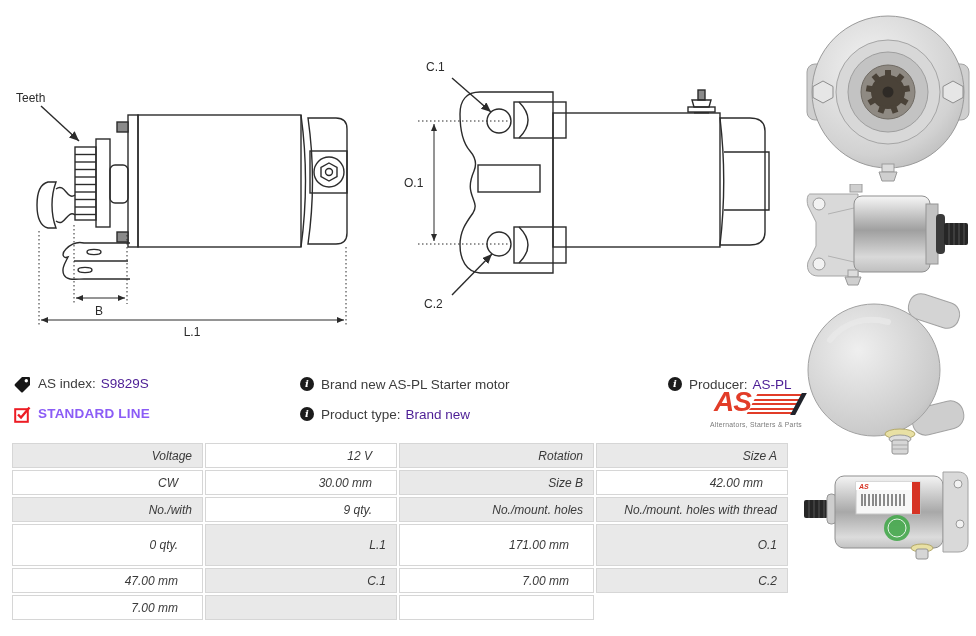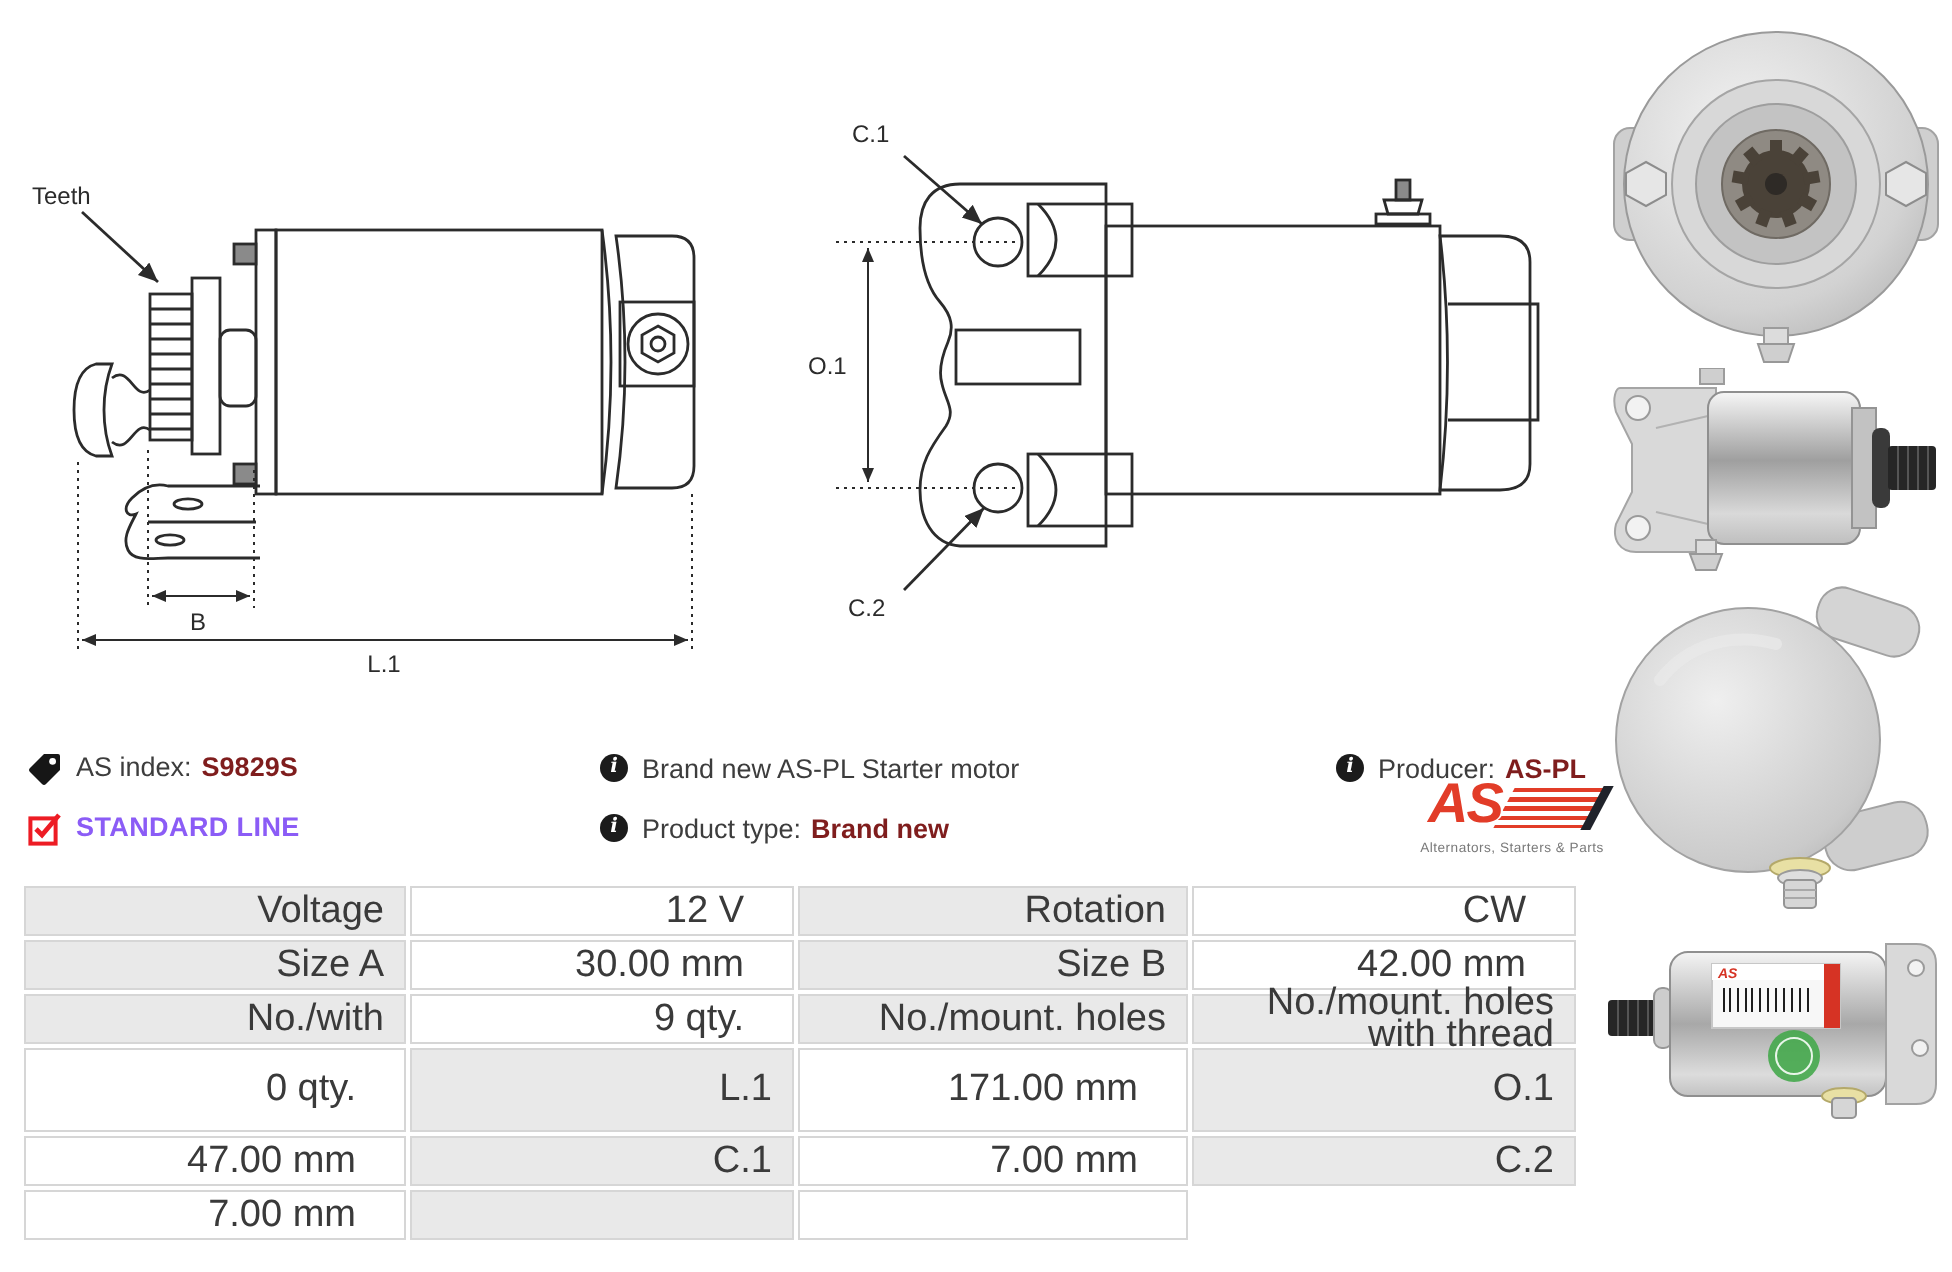--- a/index.html
+++ b/index.html
@@ -2,41 +2,41 @@
 <html><head>
 <meta charset="utf-8">
 <style>
   * { margin:0; padding:0; box-sizing:border-box; }
   html,body { background:#ffffff; }
   body { width:976px; height:636px; position:relative; font-family:"Liberation Sans",sans-serif; color:#3a3a3a; overflow:hidden; }
   .abs { position:absolute; }
 
   
   .info-item { position:absolute; display:flex; align-items:flex-start; font-size:13.5px; color:#3d3d3d; white-space:nowrap; }
-  .info-item .bold { font-weight:bold; color:#7f1d1d; margin-left:5px; }
+  .info-item .bold { font-weight:normal; color:#4c1d95; margin-left:5px; }
   .info-icon { display:inline-block; width:14px; height:14px; border-radius:50%; background:#1b1b1b; color:#fff;
                font-family:"DejaVu Serif",serif; font-weight:bold; font-style:italic; font-size:10px; line-height:14px;
                text-align:center; margin-right:7px; flex:0 0 auto; }
   .red-line { color:#8b5cf6; font-weight:bold; letter-spacing:.2px; }
   .icon-svg { margin-right:7px; flex:0 0 auto; display:block; }
 
   
   .as-logo { position:absolute; left:700px; top:390px; width:112px; text-align:center; }
   .as-logo .mark { position:relative; height:28px; }
   .as-logo .stripes { position:absolute; left:52px; top:4px; width:46px; height:20px; transform:skewX(-28deg);
                       background:repeating-linear-gradient(to bottom,#e23c28 0 2.2px,#ffffff 2.2px 4.6px); }
   .as-logo .stripe-end { position:absolute; left:96px; top:3px; width:5px; height:22px; transform:skewX(-28deg); background:#20232b; }
   .as-logo .as-text { position:absolute; left:14px; top:-4px; font-style:italic; font-weight:bold; font-size:28px;
                       color:#e23c28; text-shadow:1px 0 0 #fff,-1px 0 0 #fff; letter-spacing:-1px; z-index:2; }
   .as-logo .tagline { margin-top:3px; font-size:6.8px; color:#7a7a7a; letter-spacing:.25px; }
 
   
   .spec-table { position:absolute; left:12px; top:443px; display:grid;
                 grid-template-columns:191px 192px 195px 192px;
-                grid-template-rows:25px 25px 25px 42px 25px 25px; gap:2px; font-size:19px; }
+                grid-template-rows:25px 25px 25px 42px 25px 25px; gap:2px; font-size:12px;font-style:italic; }
   .cell { border:1px solid #d6d6d6; display:flex; align-items:center; justify-content:flex-end; text-align:right; line-height:16px; }
   .cell.lab { background:#e9e9e9; padding-right:10px; }
   .cell.val { background:#ffffff; padding-right:24px; }
 </style>
 </head>
 <body>
 
 <svg class="abs" style="left:8px;top:85px" width="345" height="255" viewBox="0 0 345 255">
   <defs>
     <marker id="ahL" markerWidth="9" markerHeight="8" refX="7" refY="3" orient="auto-start-reverse">
@@ -293,23 +293,23 @@
     <div class="stripe-end"></div>
     <div class="as-text">AS</div>
   </div>
   <div class="tagline">Alternators, Starters &amp; Parts</div>
 </div>
 
 <div class="spec-table">
   <div class="cell lab">Voltage</div>
   <div class="cell val">12 V</div>
   <div class="cell lab">Rotation</div>
+  <div class="cell lab">Size A</div>
+
   <div class="cell val">CW</div>
-
-  <div class="cell lab">Size A</div>
   <div class="cell val">30.00 mm</div>
   <div class="cell lab">Size B</div>
   <div class="cell val">42.00 mm</div>
 
   <div class="cell lab">No./with</div>
   <div class="cell val">9 qty.</div>
   <div class="cell lab">No./mount. holes</div>
 
   <div class="cell lab">No./mount. holes with thread</div>
   <div class="cell val">0 qty.</div>

